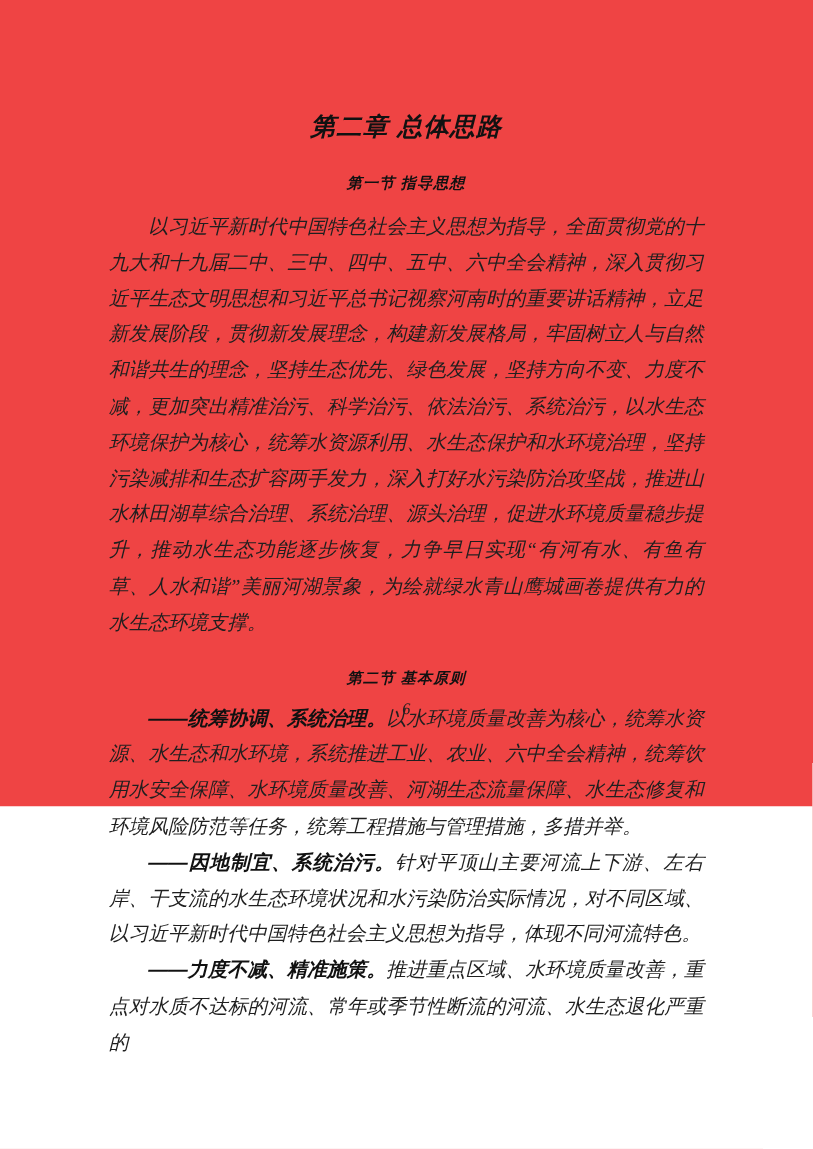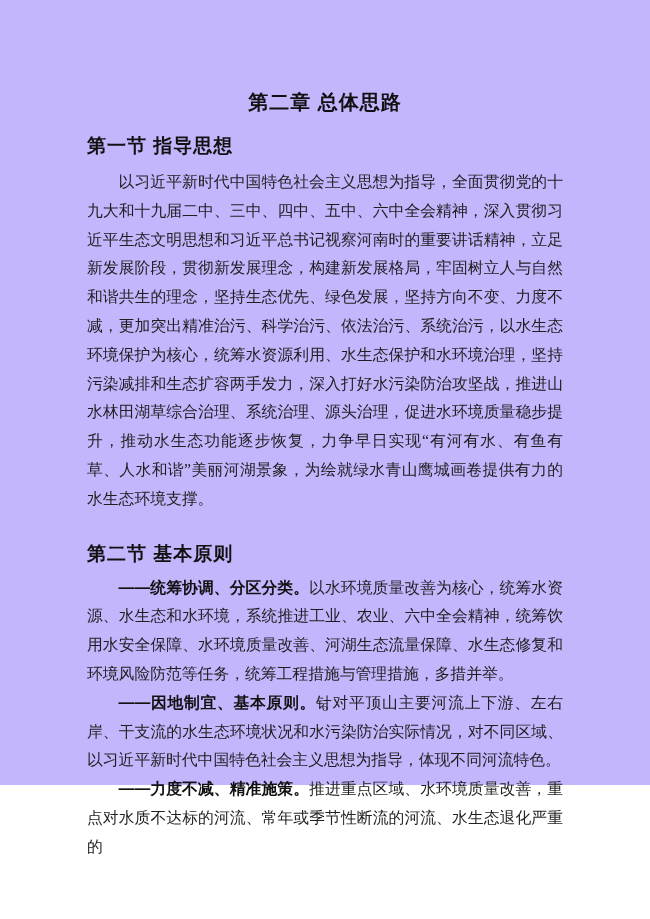--- a/index.html
+++ b/index.html
@@ -10,47 +10,48 @@
   body {
     width: 650px;
     height: 919px;
     overflow: hidden;
     font-family: "Liberation Serif", "DejaVu Serif", serif;
     color: #1f1f1f;
   }
   .page {
     position: relative;
     width: 650px;
-    height: 785px;
+    height: 645px;
     box-sizing: border-box;
     padding: 90px 87px 0 87px;
-    background: #c4b5fd;
+    background: #ef4444;
+    font-style: italic;
   }
   .chapter-title {
     font-family: "Liberation Sans", "DejaVu Sans", sans-serif;
     font-weight: bold;
     font-size: 20px;
     line-height: 24px;
     letter-spacing: 1px;
     text-align: center;
     margin: 0;
     color: #111111;
   }
   .section-title {
     font-family: "Liberation Sans", "DejaVu Sans", sans-serif;
     font-weight: bold;
-    font-size: 19px;
+    font-size: 12px;
     line-height: 24px;
     letter-spacing: 1px;
-    text-align: left;
+    text-align: center;
     margin: 20px 0 10px 0;
     color: #111111;
   }
   .section-title.second {
-    margin-top: 28px;
+    margin-top: 16px;
     margin-bottom: 8px;
   }
   .para {
     font-size: 15.8px;
     line-height: 28.8px;
     text-align: justify;
     text-justify: inter-ideograph;
     text-indent: 2em;
     margin: 0;
     color: #1f1f1f;
@@ -77,21 +78,21 @@
 <div class="page">
 
   <h1 class="chapter-title">第二章 总体思路</h1>
 
   <h2 class="section-title">第一节 指导思想</h2>
 
   <p class="para"><span>以习近平新时代中国特色社会主义思想为指导，全面贯彻党的十九大和十九届二中、三中、四中、五中、六中全会精神，深入贯彻习近平生态文明思想和习近平总书记视察河南时的重要讲话精神，立足新发展阶段，贯彻新发展理念，构建新发展格局，牢固树立人与自然和谐共生的理念，坚持生态优先、绿色发展，坚持方向不变、力度不减，更加突出精准治污、科学治污、依法治污、系统治污，以水生态环境保护为核心，统筹水资源利用、水生态保护和水环境治理，坚持污染减排和生态扩容两手发力，深入打好水污染防治攻坚战，推进山水林田湖草综合治理、系统治理、源头治理，促进水环境质量稳步提升，推动水生态功能逐步恢复，力争早日实现“有河有水、有鱼有草、人水和谐”美丽河湖景象，为绘就绿水青山鹰城画卷提供有力的水生态环境支撑。</span></p>
 
   <h2 class="section-title second">第二节 基本原则</h2>
 
-  <p class="para"><span class="dash">——</span><span class="lead">统筹协调、分区分类。</span><span>以水环境质量改善为核心，统筹水资源、水生态和水环境，系统推进工业、农业、六中全会精神，统筹饮用水安全保障、水环境质量改善、河湖生态流量保障、水生态修复和环境风险防范等任务，统筹工程措施与管理措施，多措并举。</span></p>
+  <p class="para"><span class="dash">——</span><span class="lead">统筹协调、系统治理。</span><span>以水环境质量改善为核心，统筹水资源、水生态和水环境，系统推进工业、农业、六中全会精神，统筹饮用水安全保障、水环境质量改善、河湖生态流量保障、水生态修复和环境风险防范等任务，统筹工程措施与管理措施，多措并举。</span></p>
 
-  <p class="para"><span class="dash">——</span><span class="lead">因地制宜、基本原则。</span><span>针对平顶山主要河流上下游、左右岸、干支流的水生态环境状况和水污染防治实际情况，对不同区域、以习近平新时代中国特色社会主义思想为指导，体现不同河流特色。</span></p>
+  <p class="para"><span class="dash">——</span><span class="lead">因地制宜、系统治污。</span><span>针对平顶山主要河流上下游、左右岸、干支流的水生态环境状况和水污染防治实际情况，对不同区域、以习近平新时代中国特色社会主义思想为指导，体现不同河流特色。</span></p>
 
   <p class="para"><span class="dash">——</span><span class="lead">力度不减、精准施策。</span><span>推进重点区域、水环境质量改善，重点对水质不达标的河流、常年或季节性断流的河流、水生态退化严重的</span></p>
 
   <div class="page-number">6</div>
 
 </div>
 
 </body></html>

